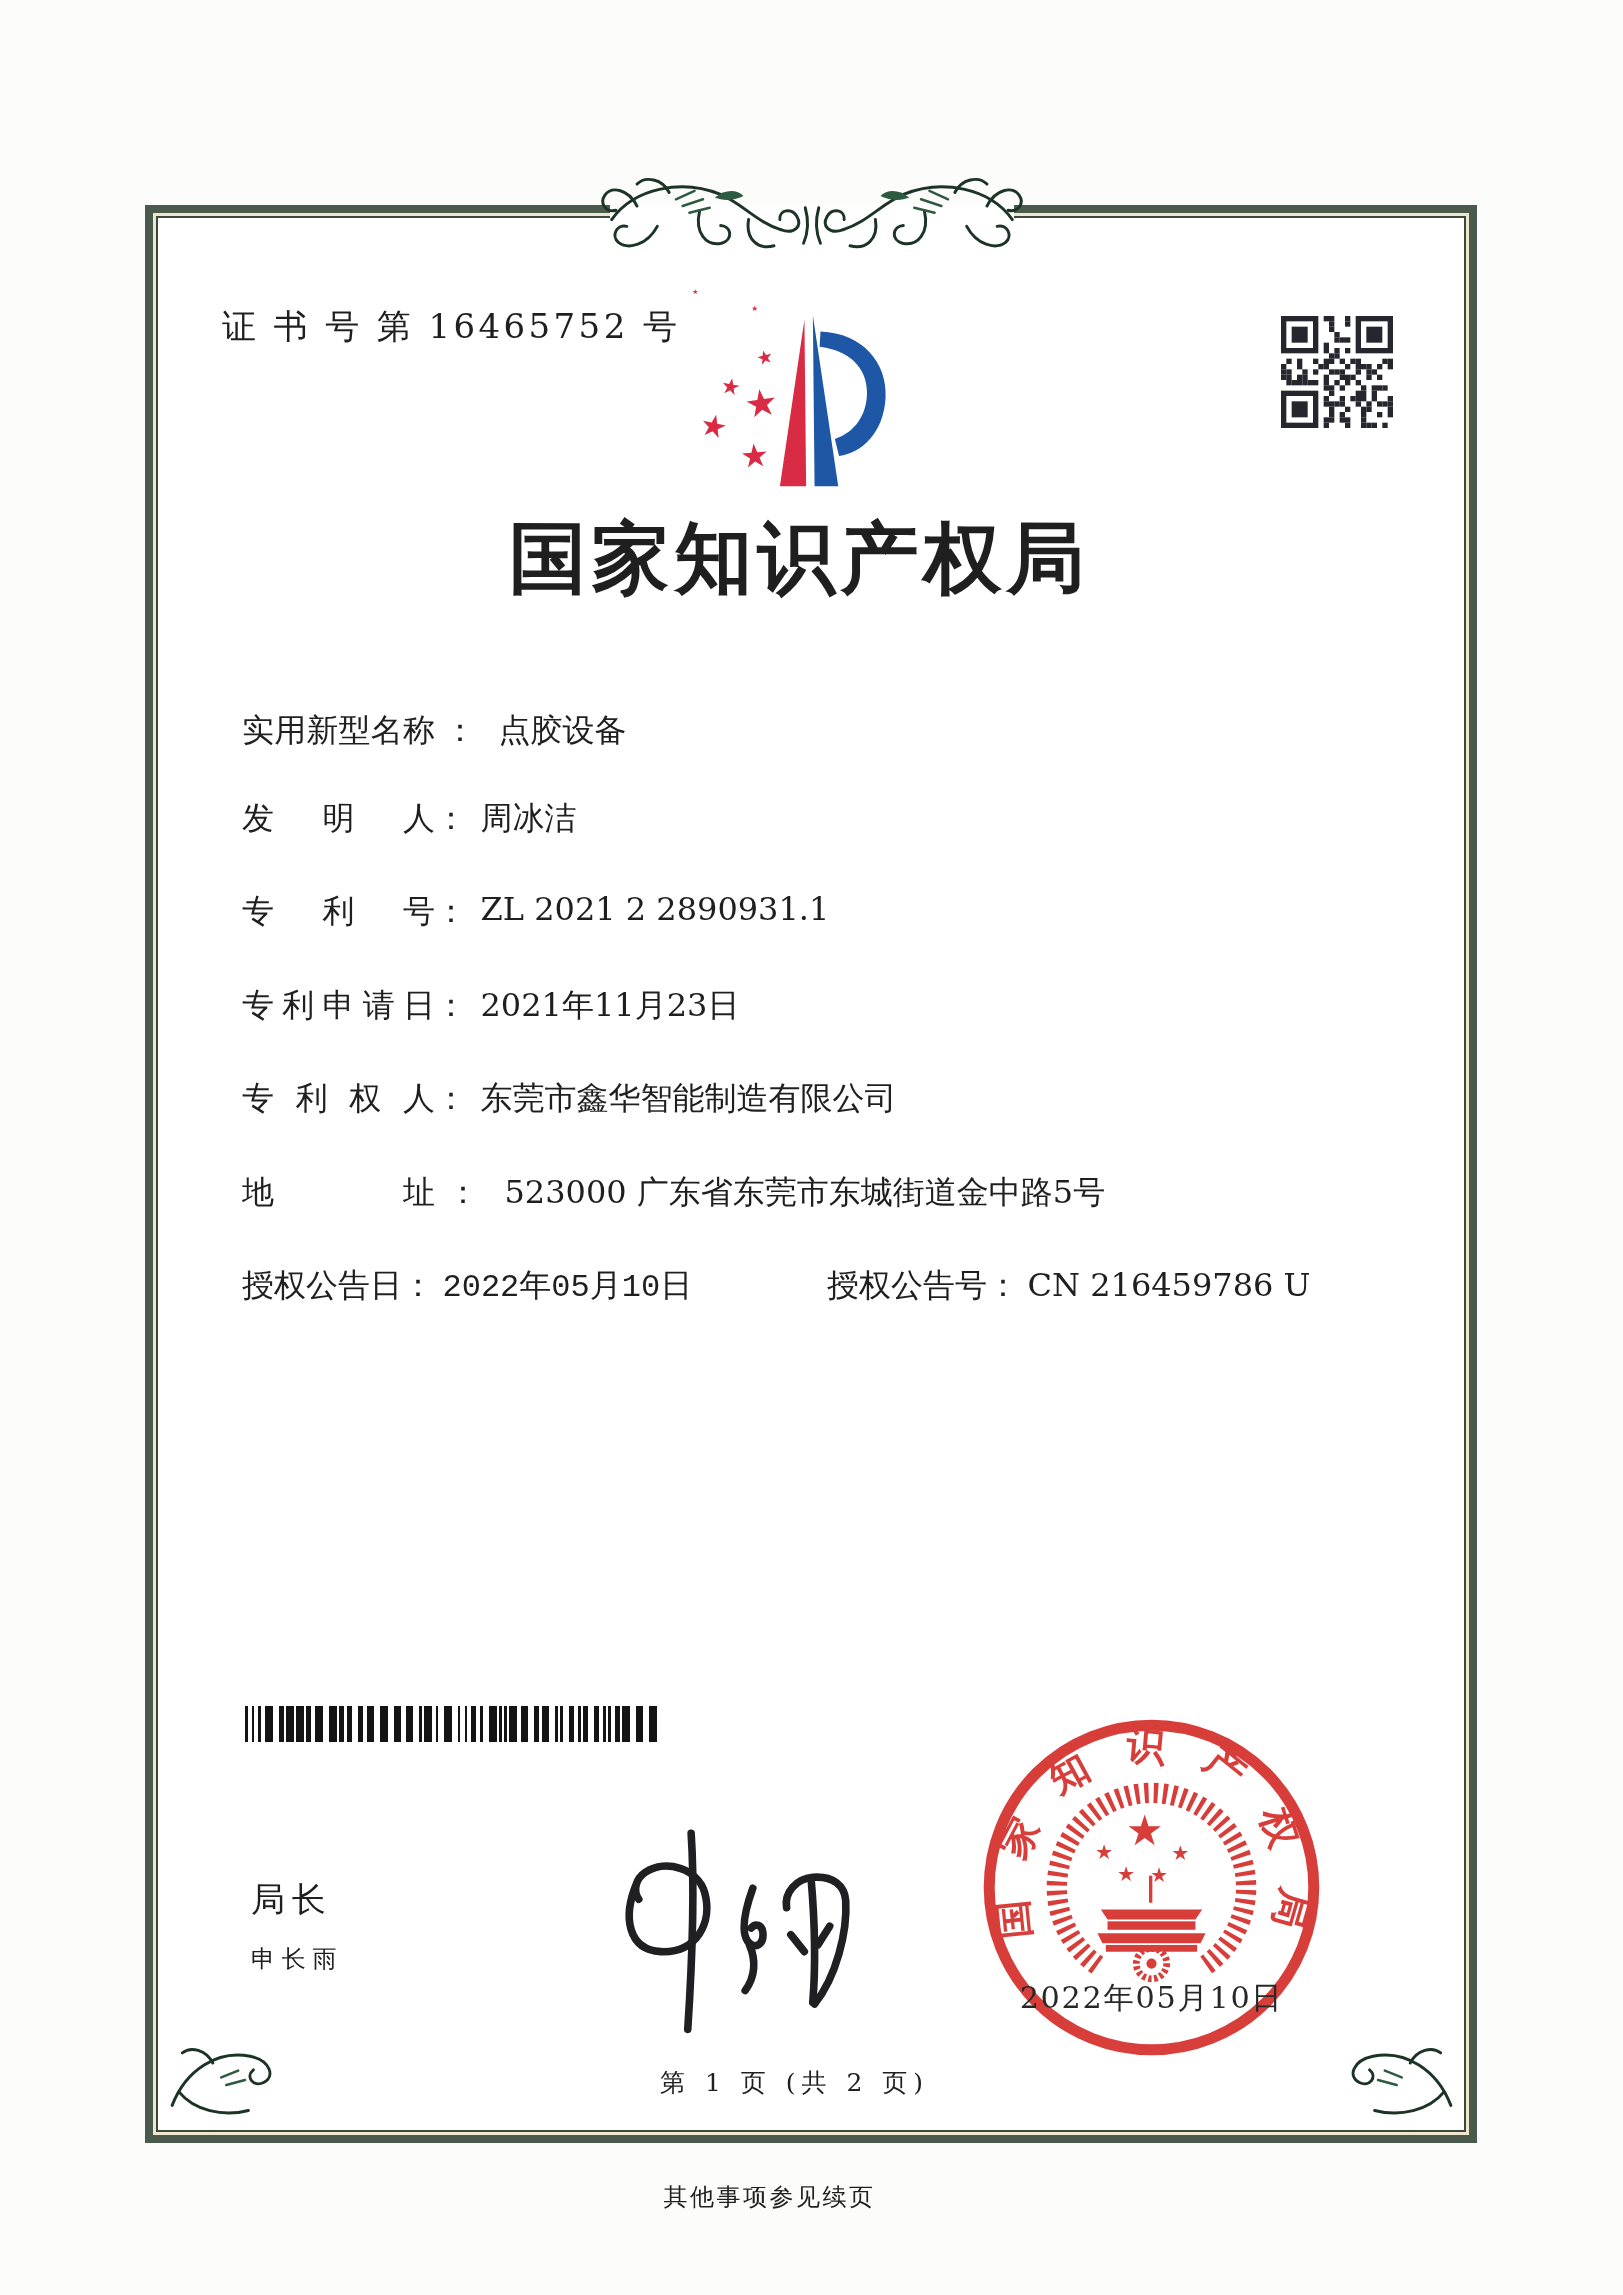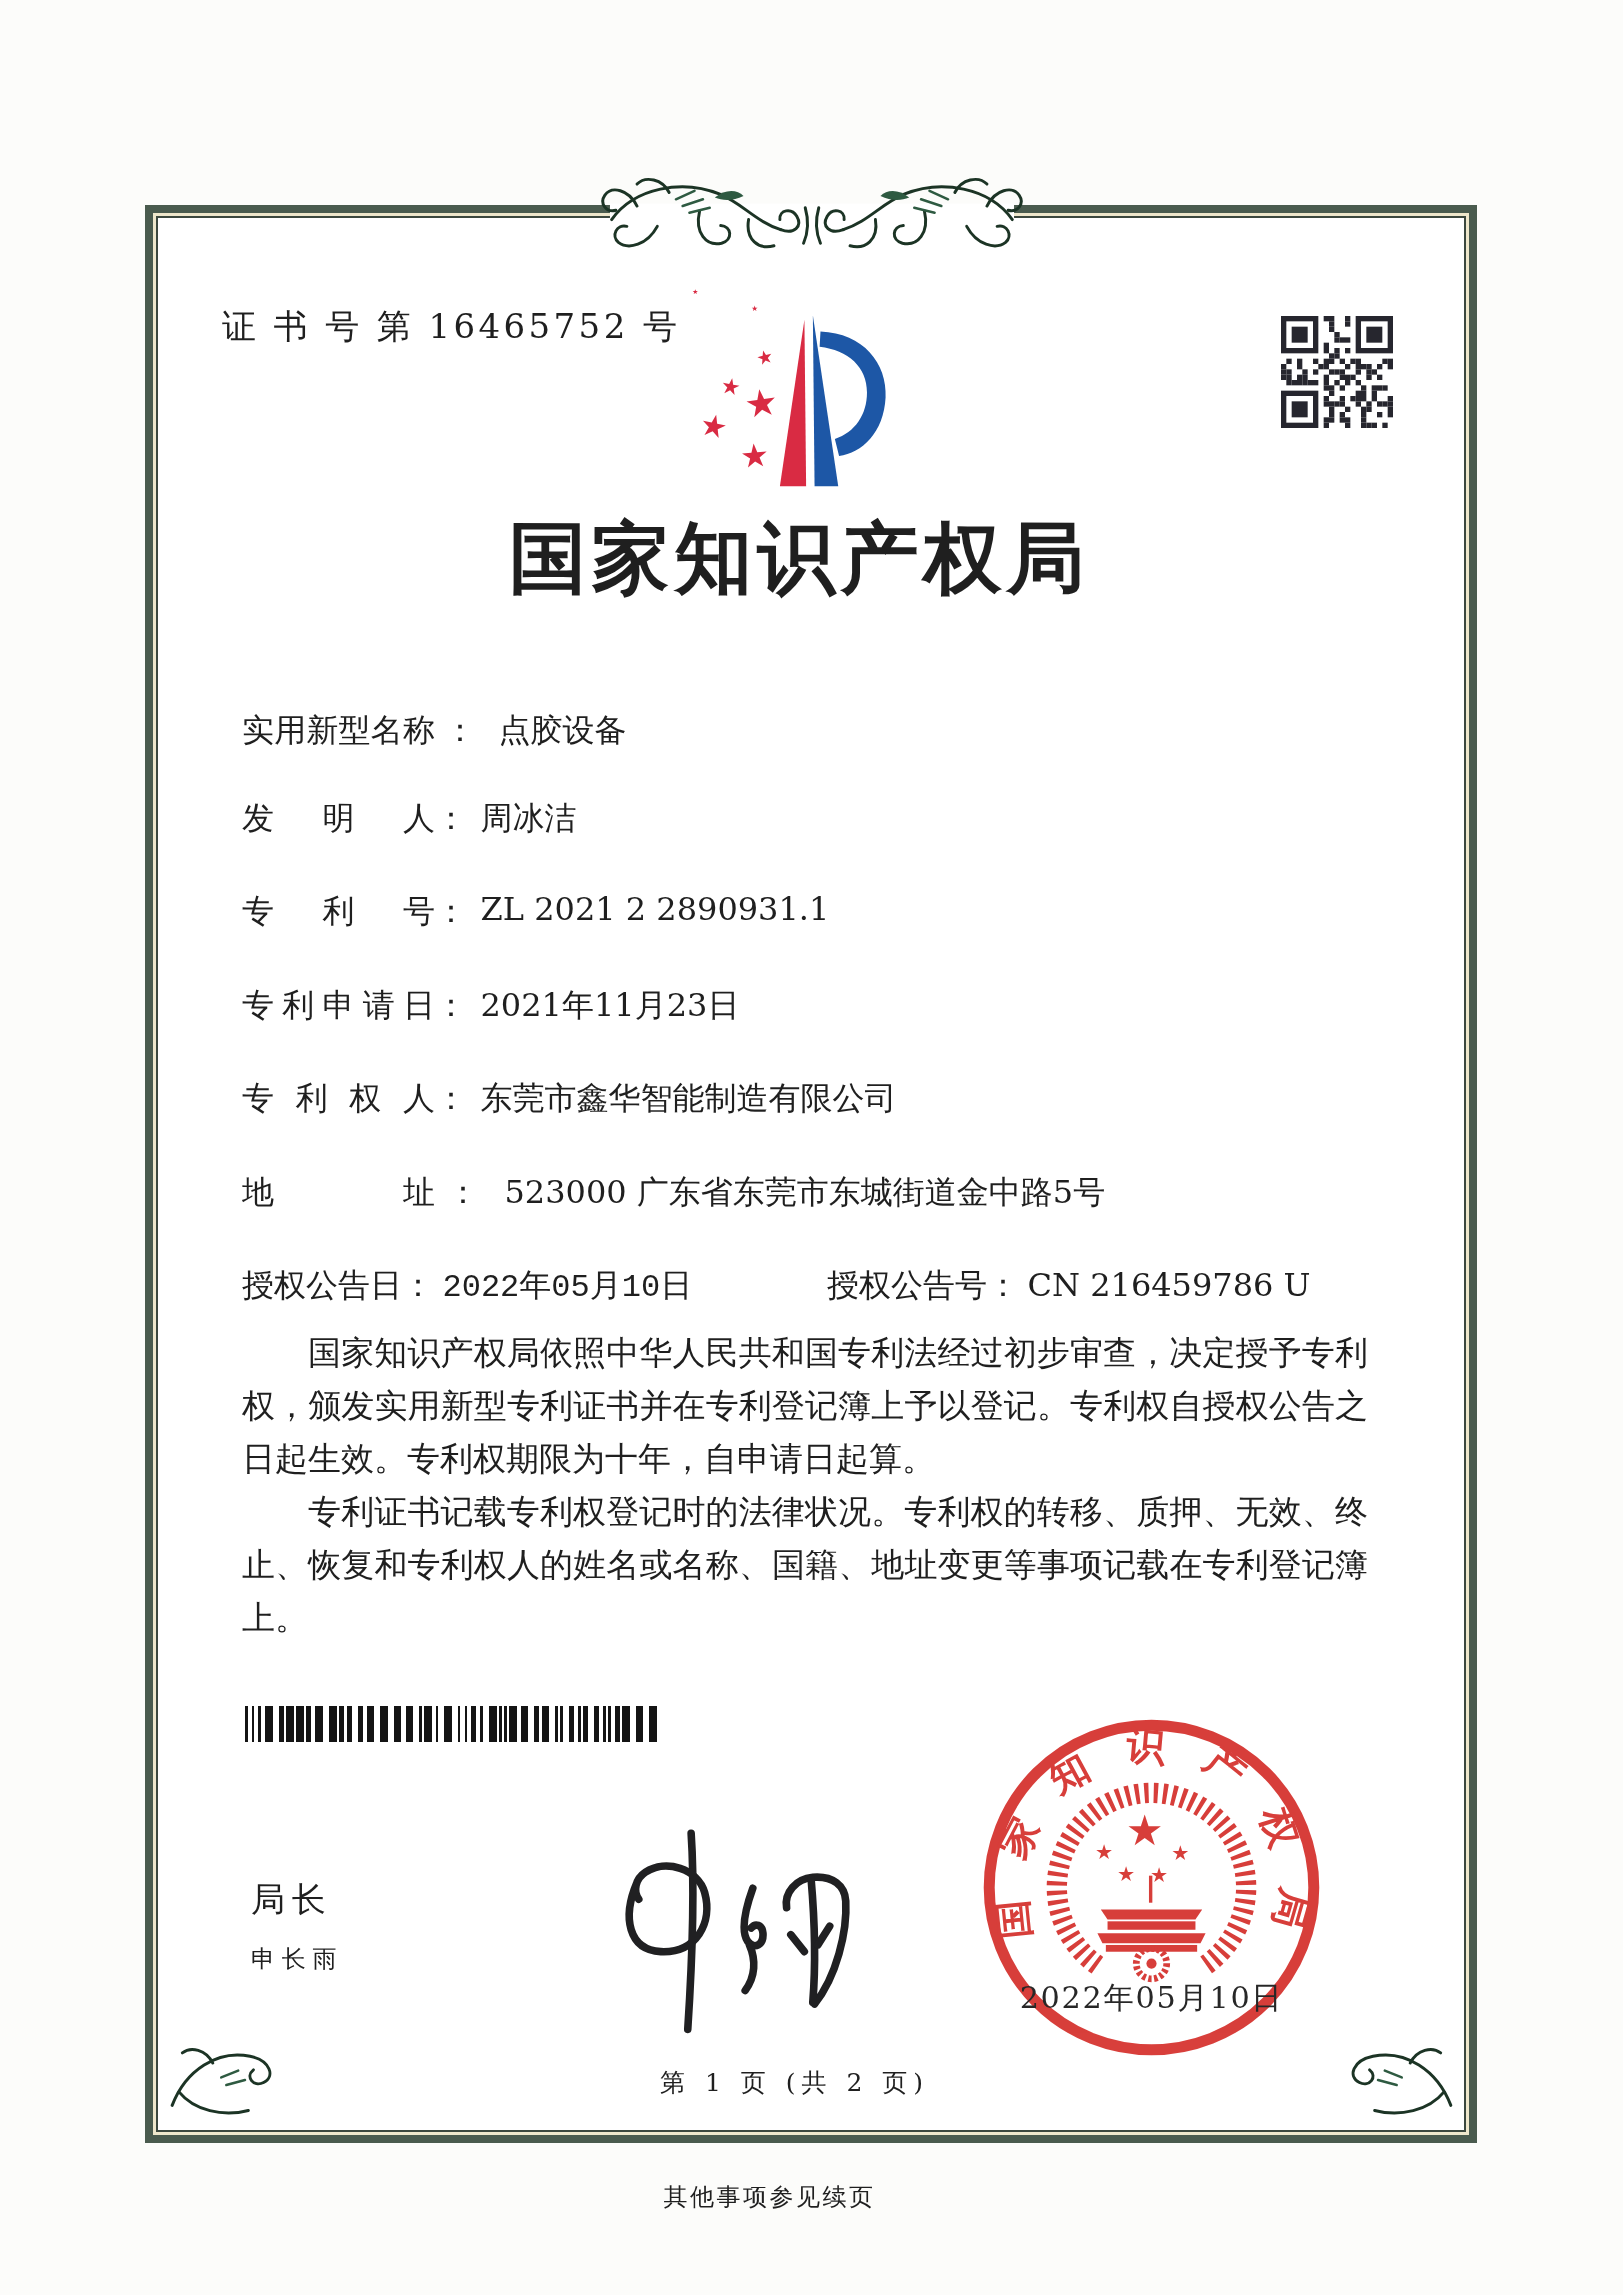--- a/index.html
+++ b/index.html
@@ -287,24 +287,20 @@
       <span class="val">523000 广东省东莞市东城街道金中路5号</span>
   </div>
 
   <div class="grant-group" style="left:242px;top:1264px;font-family:Liberation Mono, monospace;">
     <span>授权公告日</span><span>：</span><span class="val">2022年05月10日</span>
   </div>
   <div class="grant-group" style="left:827px;top:1264px;">
     <span>授权公告号</span><span>：</span><span class="val">CN 216459786 U</span>
   </div>
 
-  <div class="abs paras">
-    <p>国家知识产权局依照中华人民共和国专利法经过初步审查，决定授予专利权，颁发实用新型专利证书并在专利登记簿上予以登记。专利权自授权公告之日起生效。专利权期限为十年，自申请日起算。</p>
-    <p>专利证书记载专利权登记时的法律状况。专利权的转移、质押、无效、终止、恢复和专利权人的姓名或名称、国籍、地址变更等事项记载在专利登记簿上。</p>
-  </div>
 
   <div id="barcode" class="abs barcode">
       <span style="width:3.4px;background:#141414"></span>
       <span style="width:3.4px"></span>
       <span style="width:2.5px;background:#141414"></span>
       <span style="width:4.2px"></span>
       <span style="width:2.5px;background:#141414"></span>
       <span style="width:4.2px"></span>
       <span style="width:7.6px;background:#141414"></span>
       <span style="width:6px"></span>

